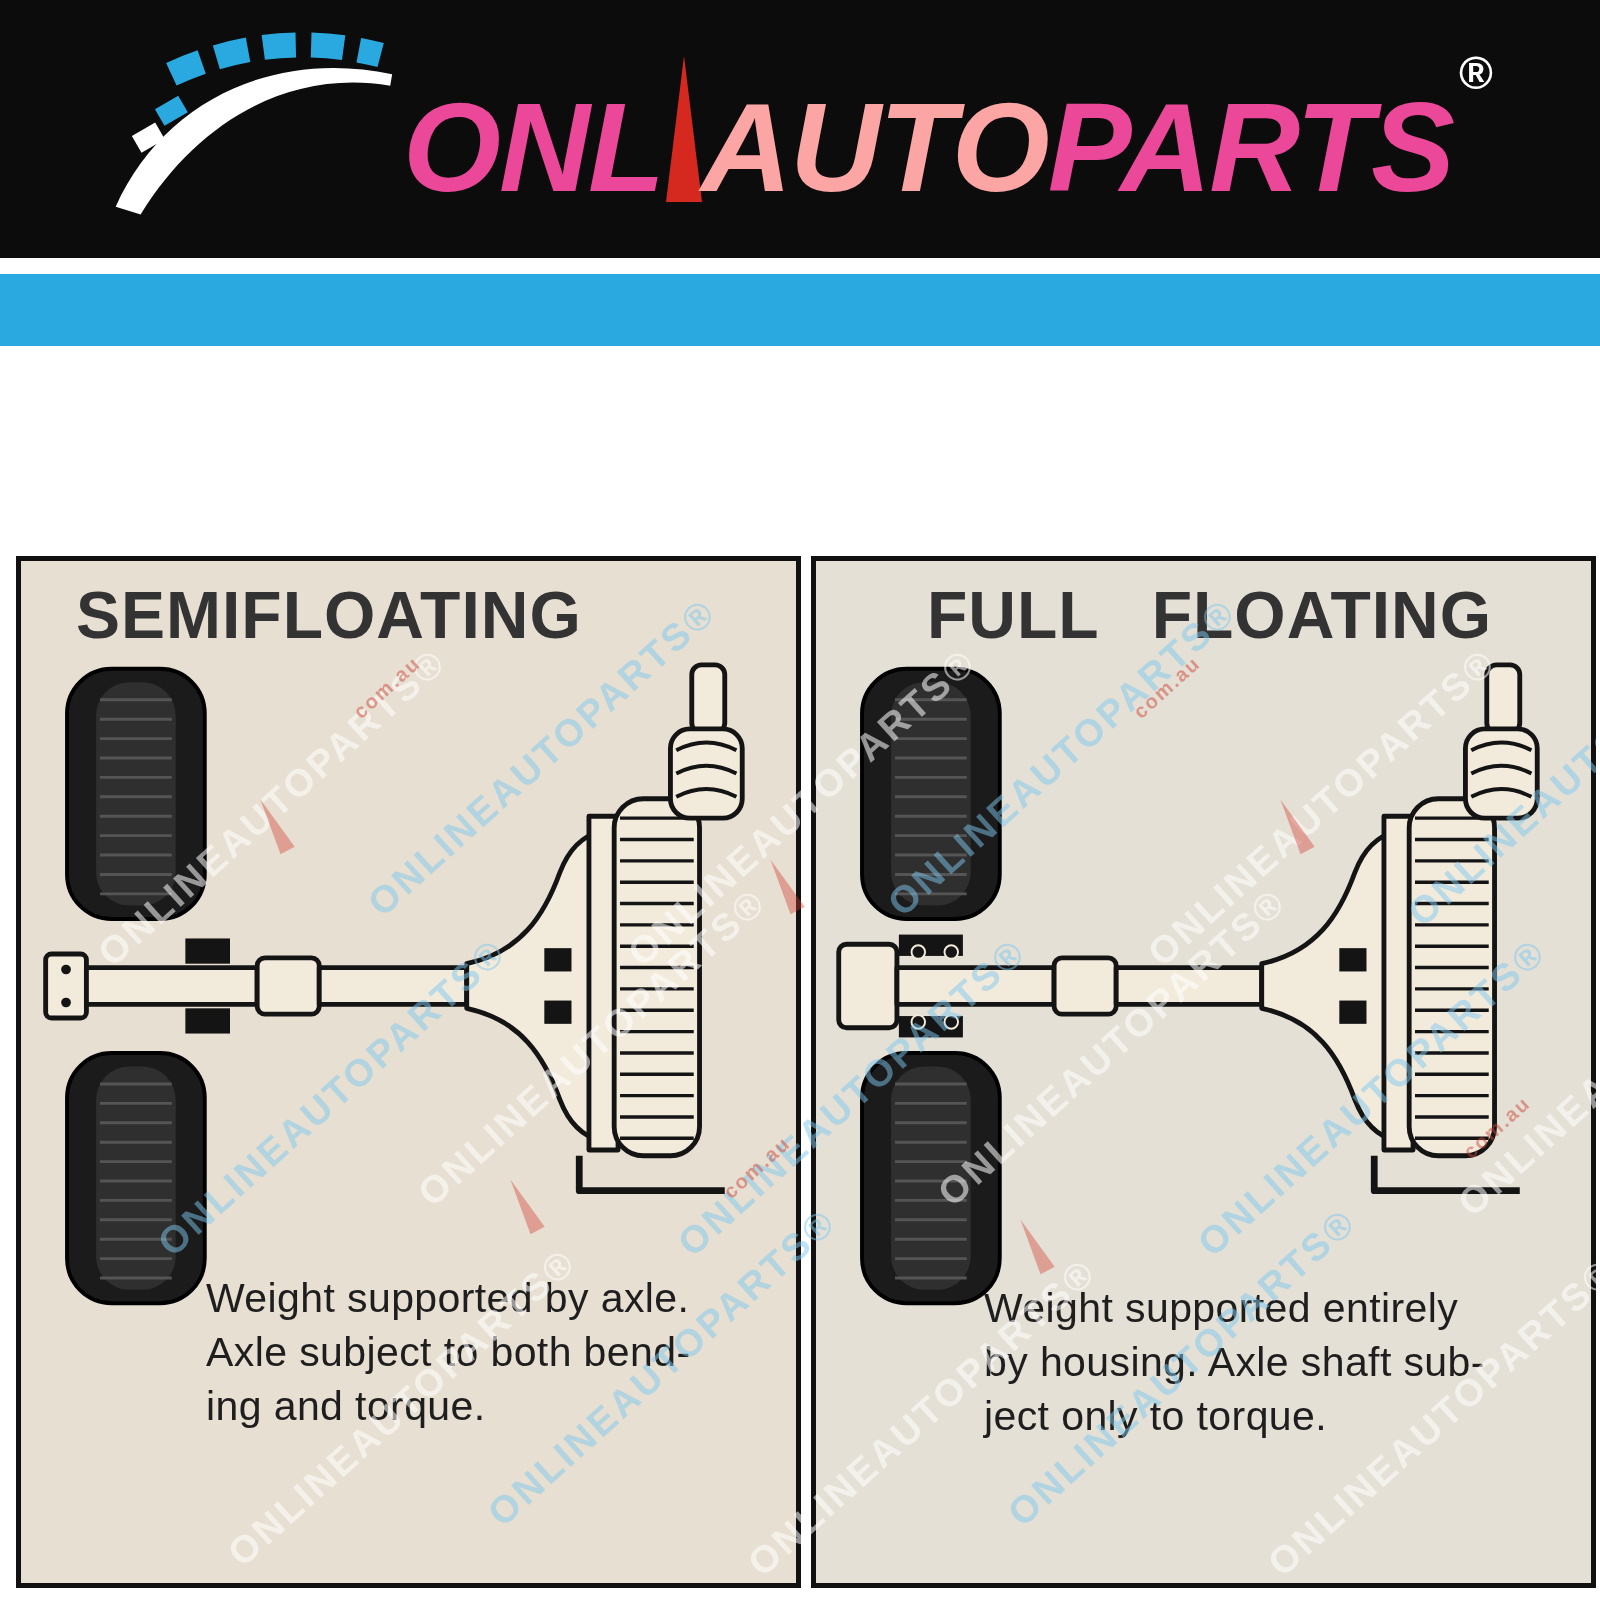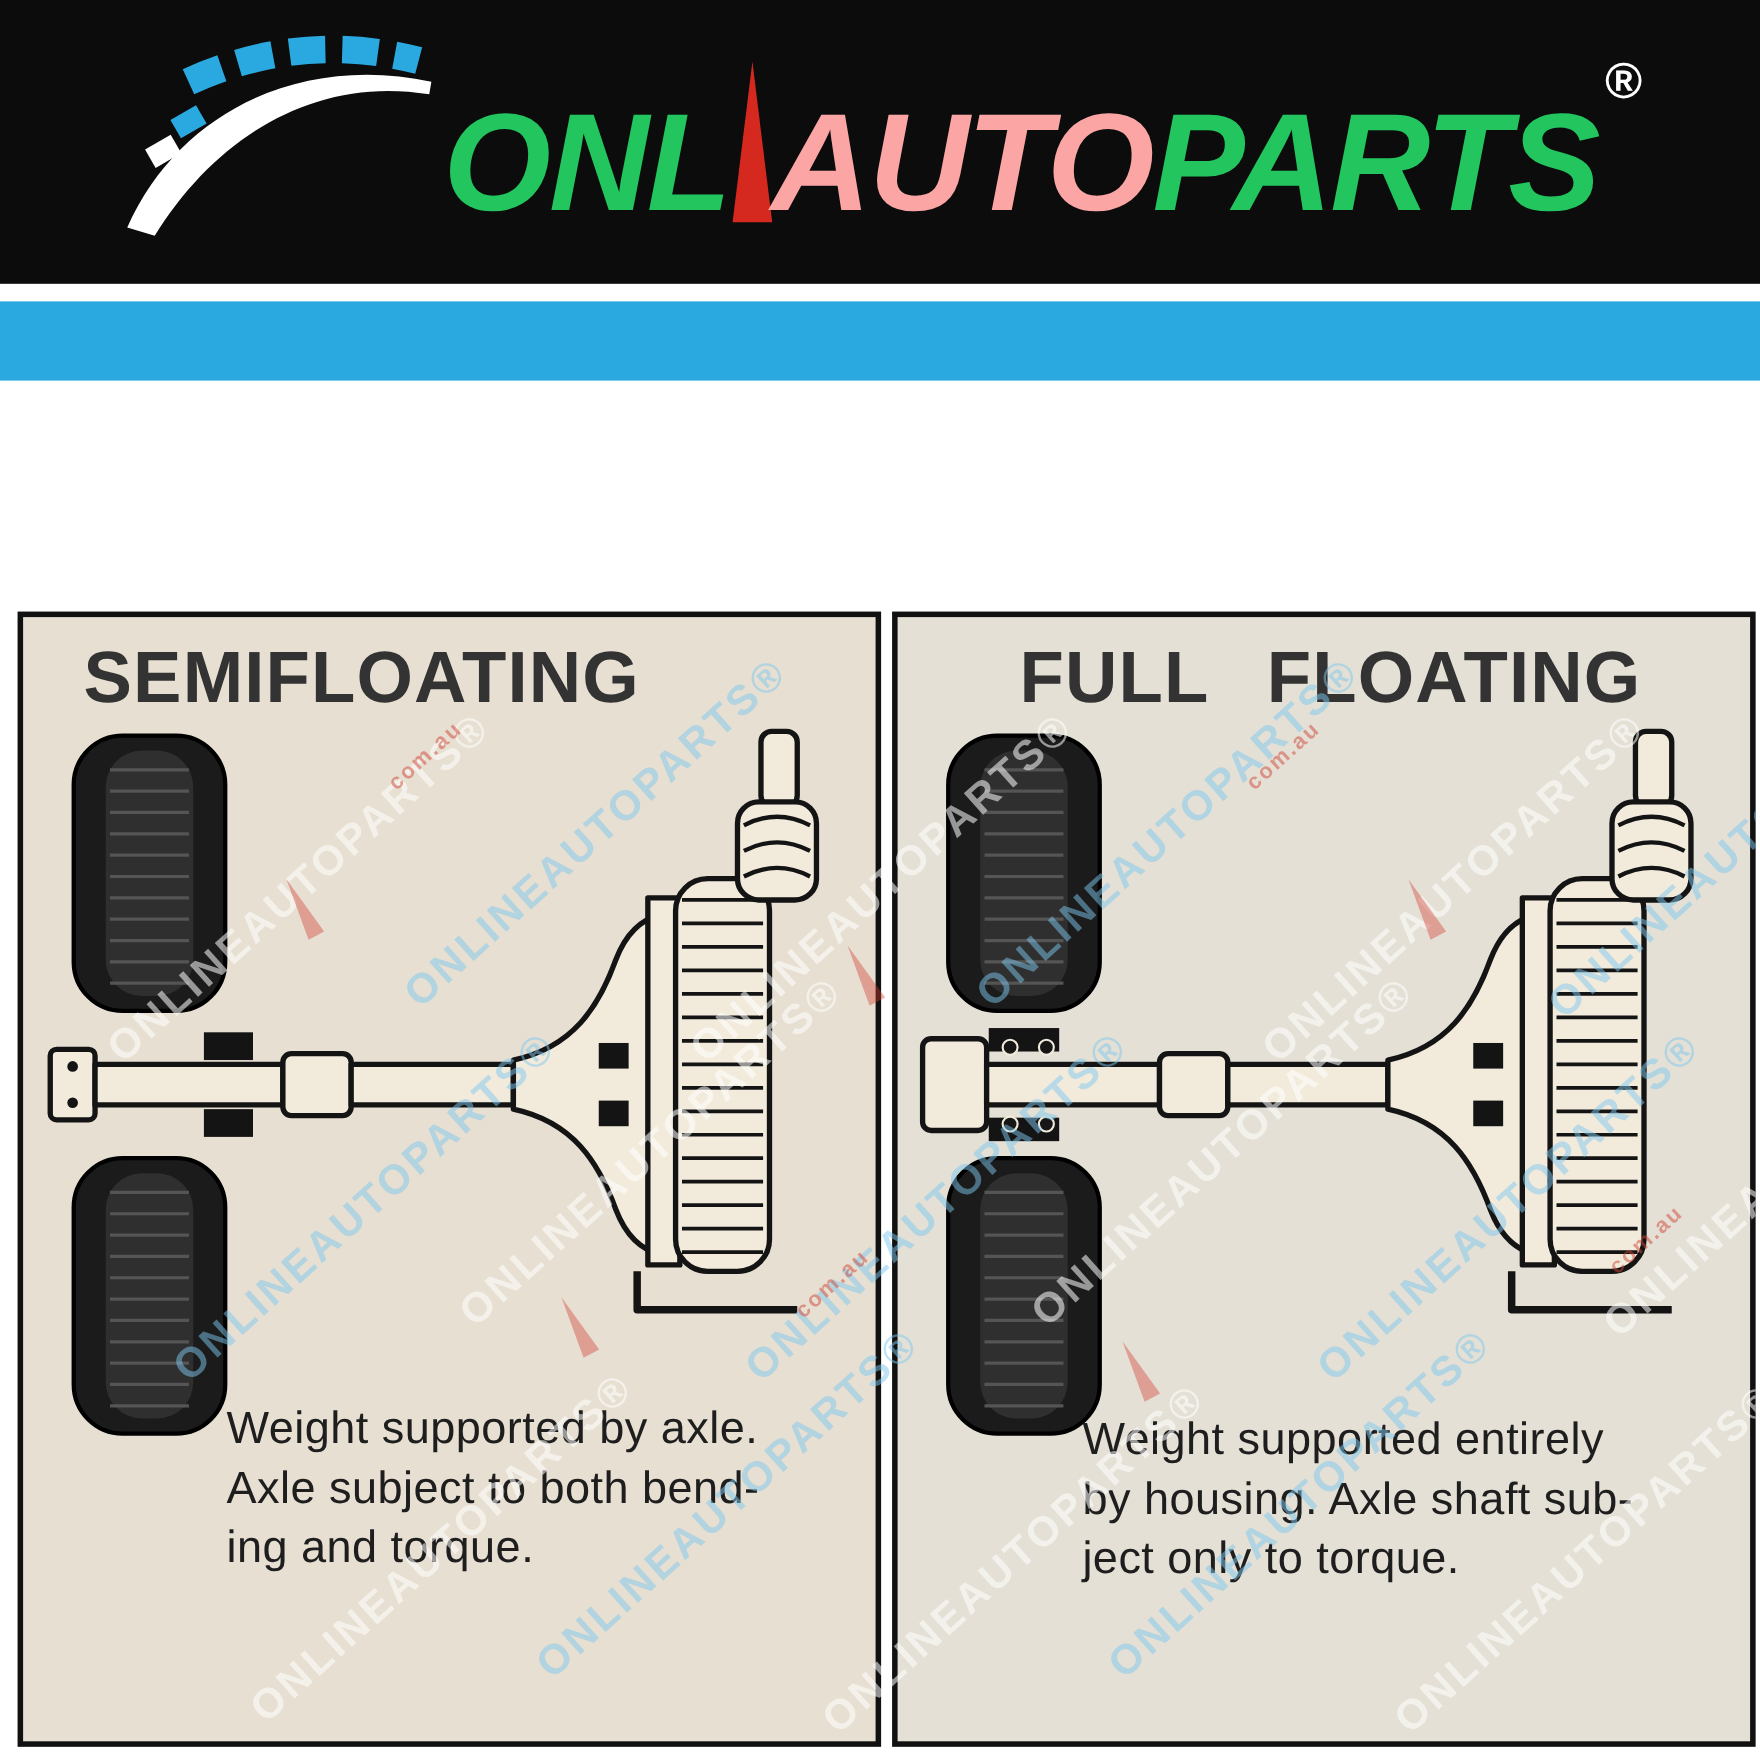--- a/index.html
+++ b/index.html
@@ -12,21 +12,21 @@
 
   
   .brand-bar{
     position:absolute;top:0;left:0;width:1600px;height:258px;
     background:#0c0c0c;display:flex;align-items:center;justify-content:center;
   }
   .logo{display:flex;align-items:flex-end;}
   .swoosh{width:290px;height:192px;margin-right:6px;margin-bottom:2px;}
   .logo-text{
     font-style:italic;font-weight:bold;font-size:126px;line-height:0.95;
-    letter-spacing:-2px;color:#22c55e;padding-bottom:18px;white-space:nowrap;
+    letter-spacing:-2px;color:#ec4899;padding-bottom:18px;white-space:nowrap;
   }
   .logo-text.blue{color:#fca5a5;}
   .needle{width:46px;height:150px;margin:0 -4px;margin-bottom:20px;}
   .reg{color:#ffffff;font-weight:bold;font-size:46px;align-self:flex-start;margin-top:14px;margin-left:6px;}
 
   
   .blue-band{
     position:absolute;top:274px;left:0;width:1600px;height:72px;background:#2aa9e0;
   }
 

